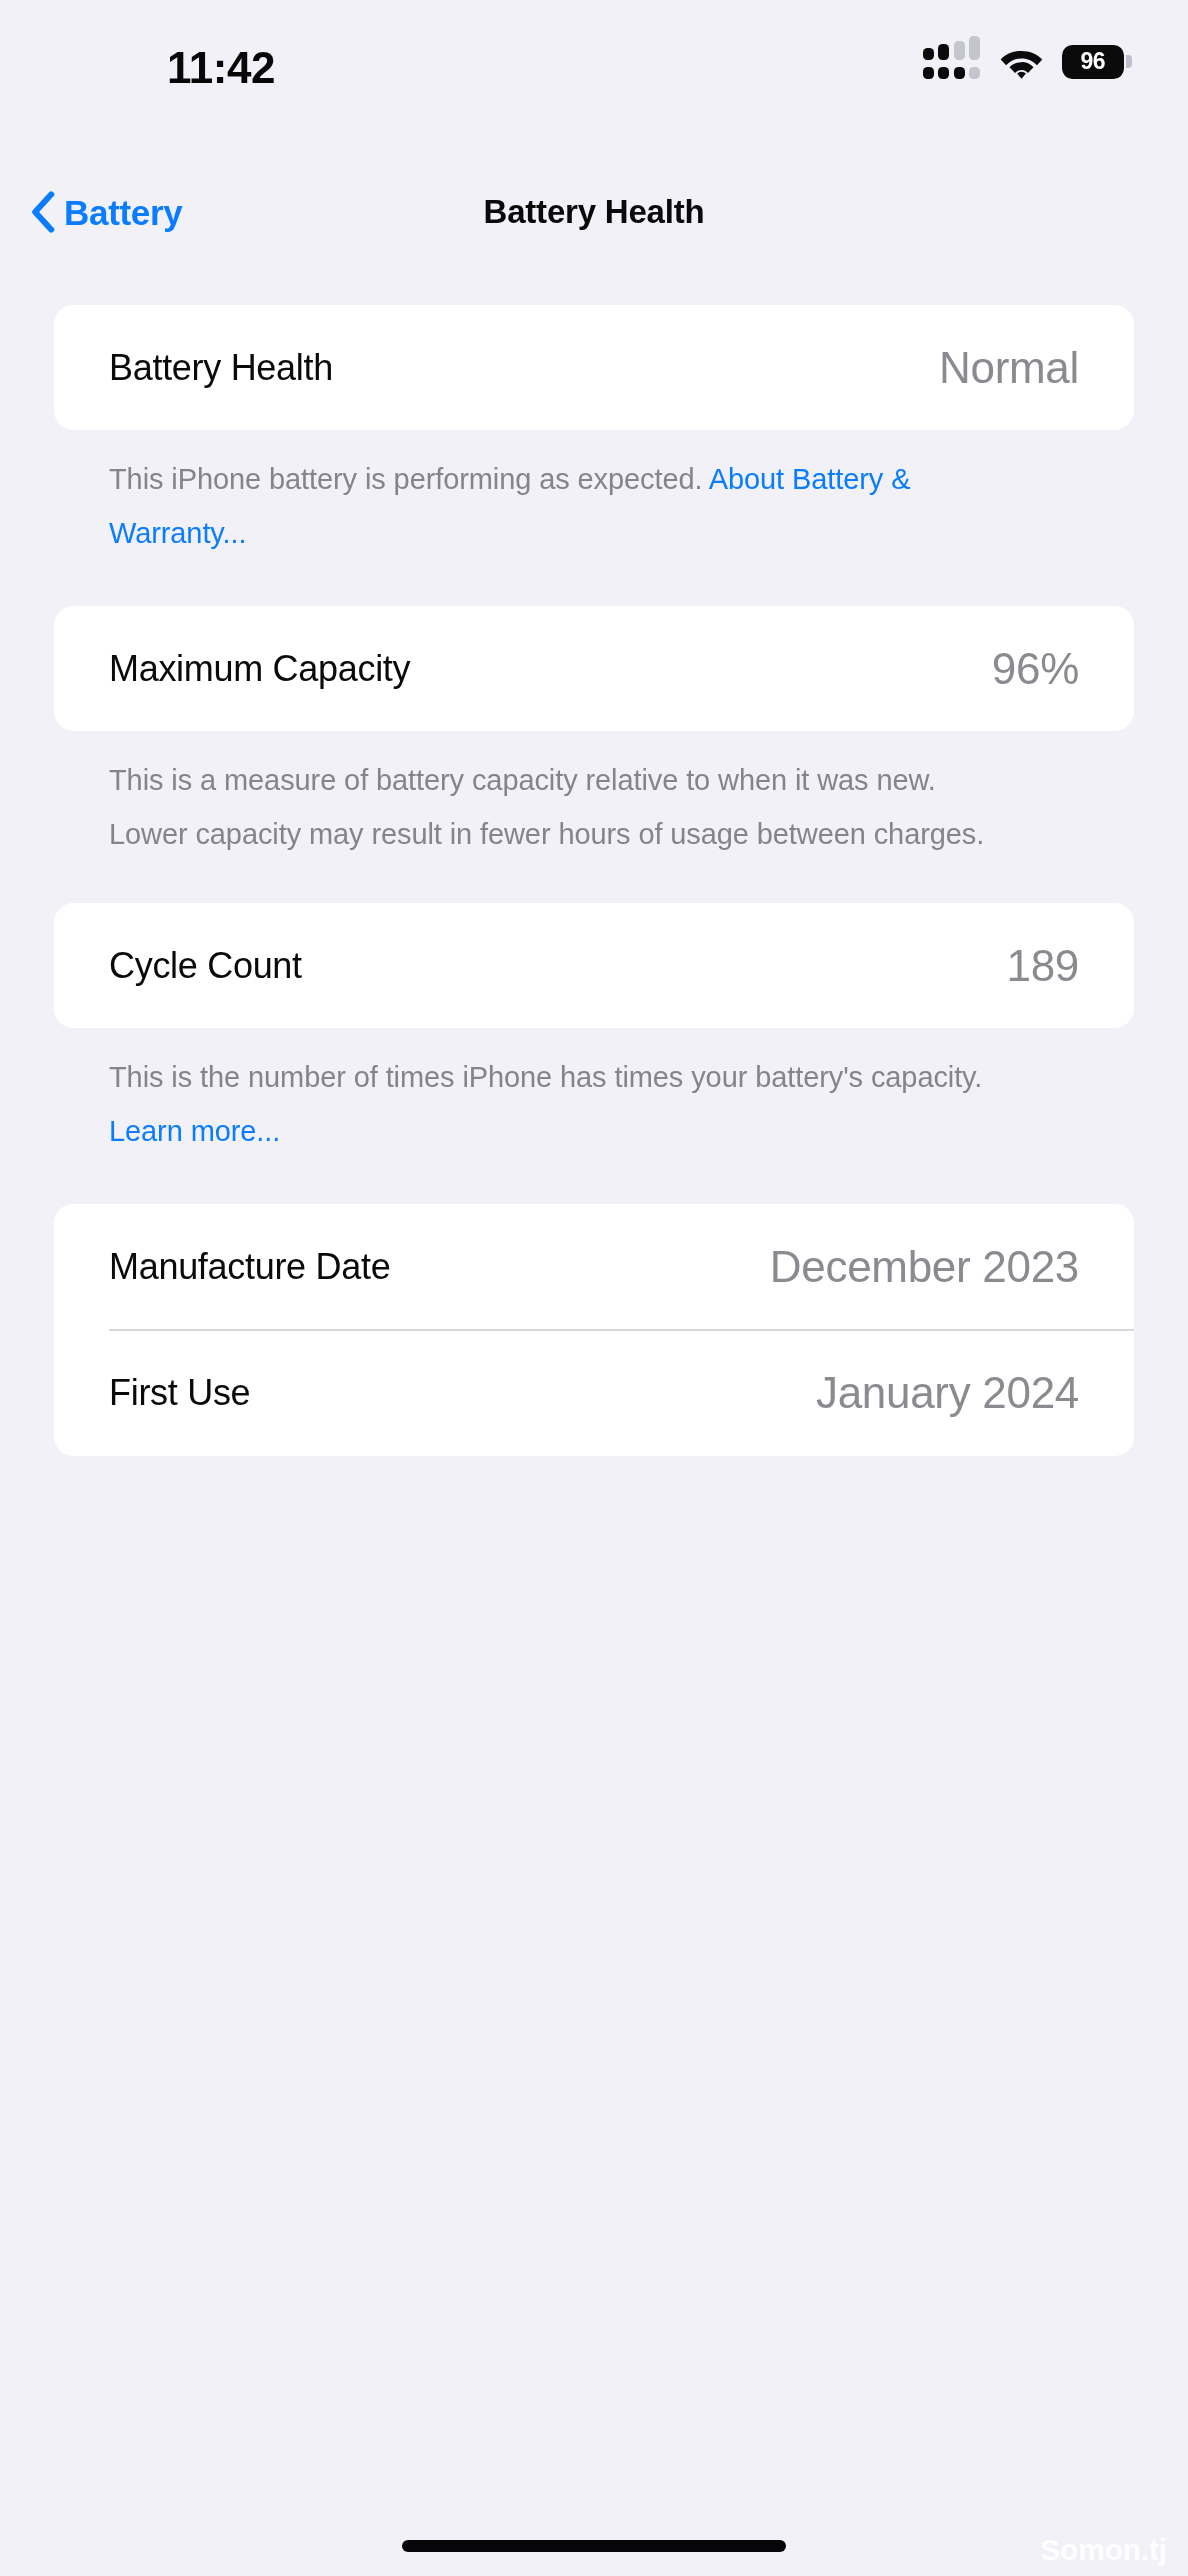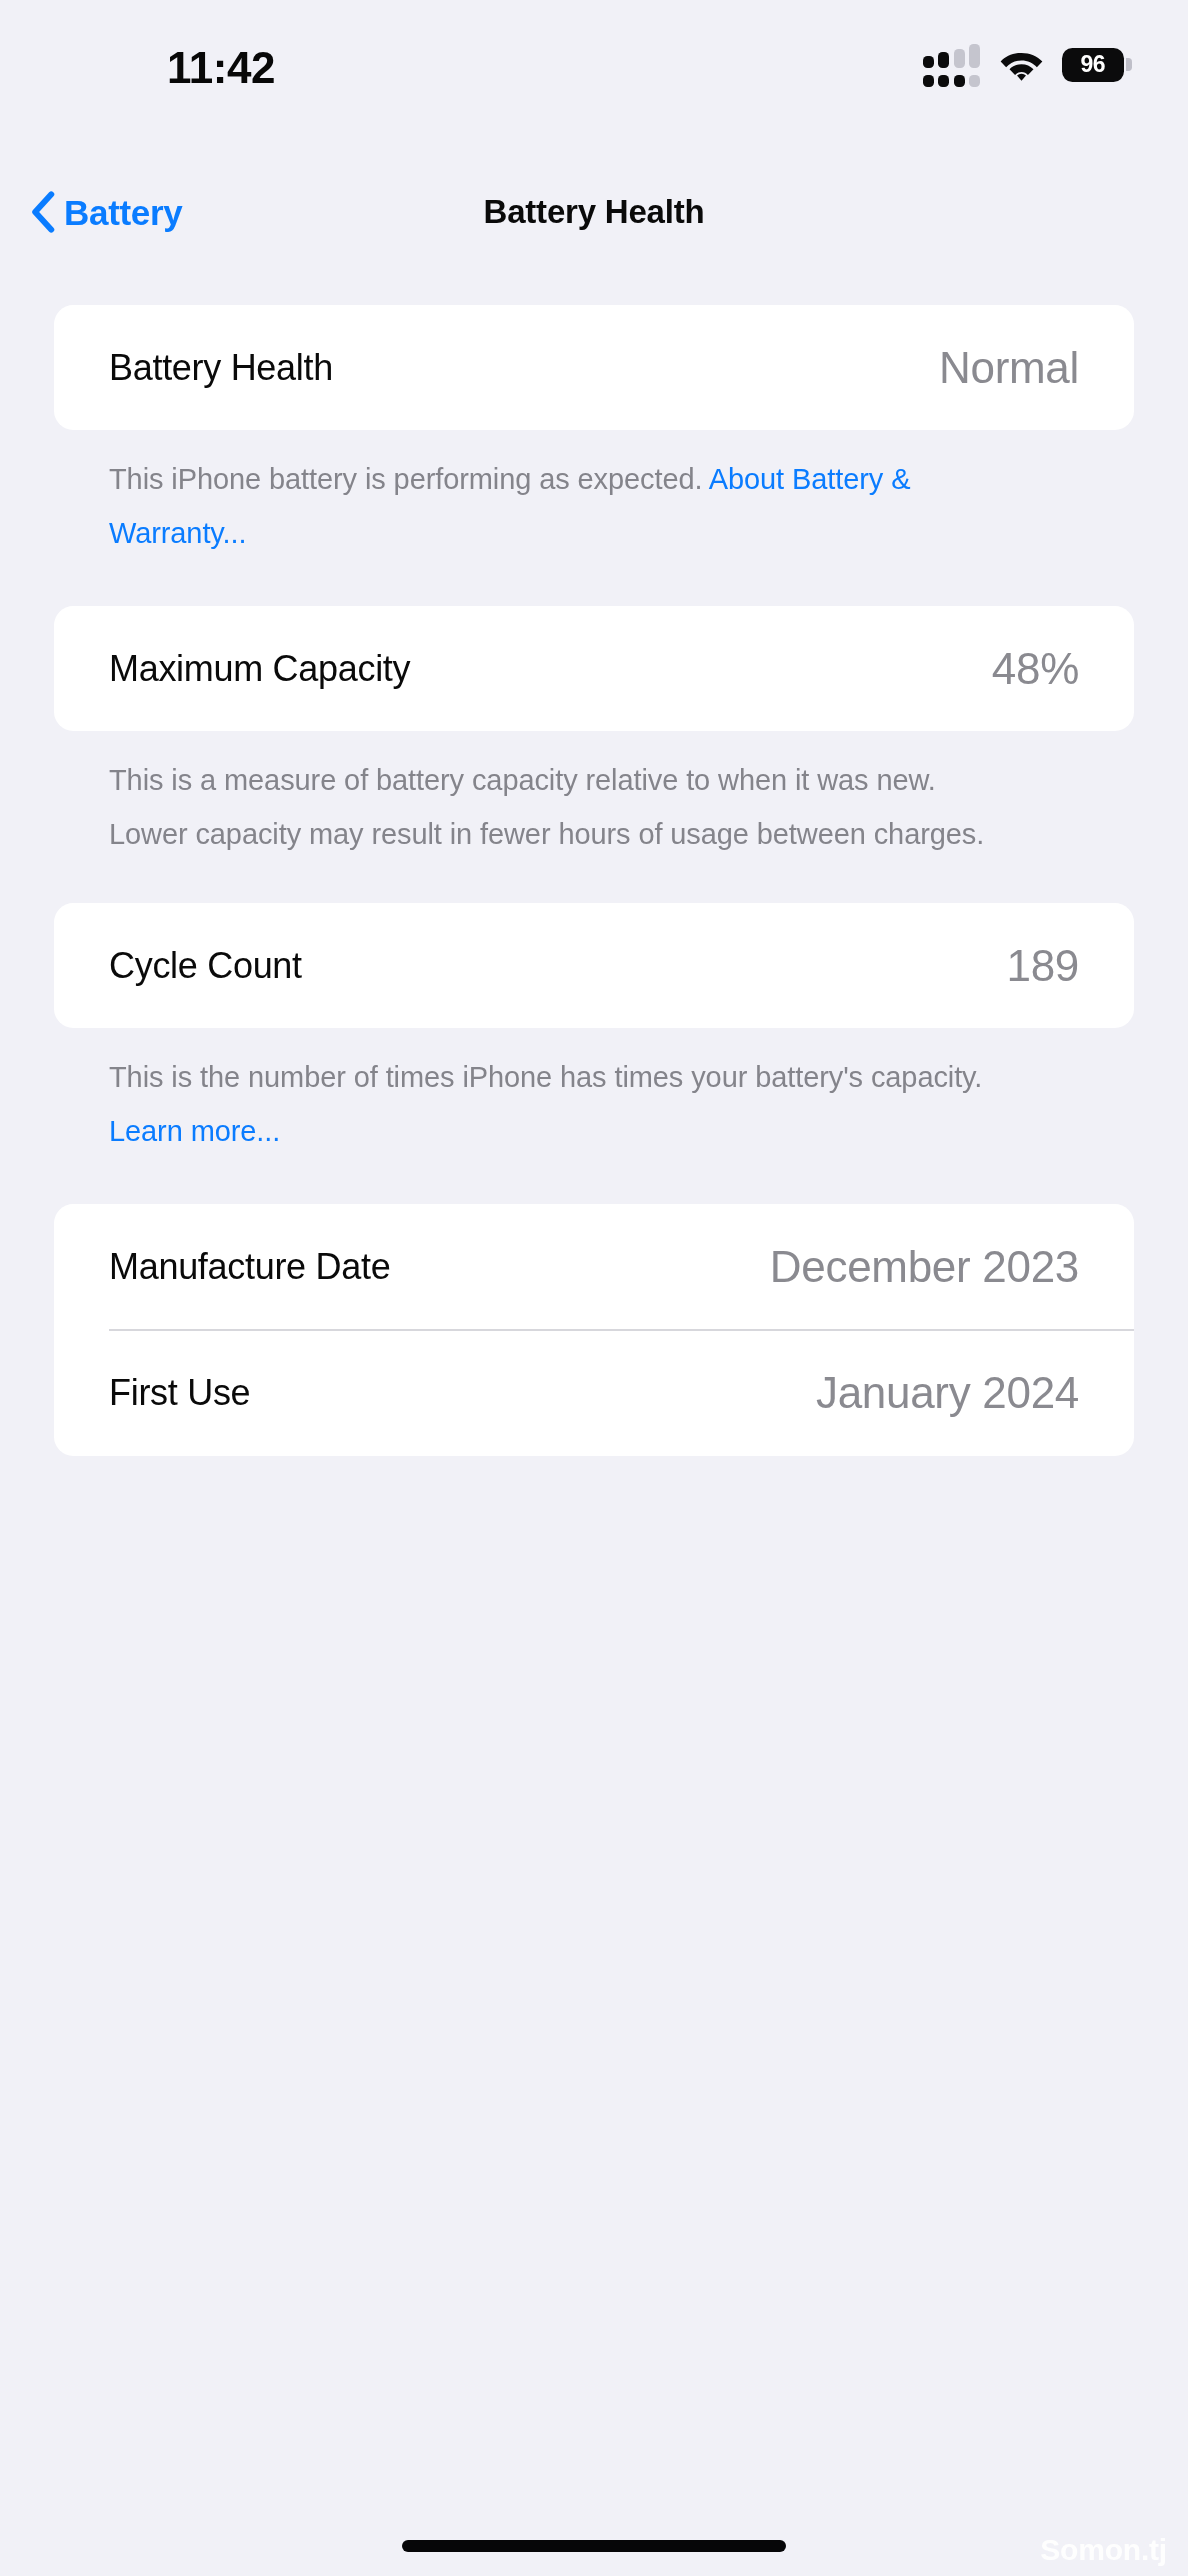--- a/index.html
+++ b/index.html
@@ -31,23 +31,23 @@
     top:46px;
     font-size:44px;
     font-weight:700;
     letter-spacing:-0.4px;
     color:#080808;
     line-height:1;
   }
   .status-right {
     position:absolute;
     right:56px;
-    top:43px;
-    display:flex;
-    align-items:center;
+    top:35px;
+    display:flex;
+    align-items:flex-end;
     gap:18px;
   }
   
   .cellular {
     display:flex;
     flex-direction:column;
     gap:5.2px;
     width:58px;
   }
   .cell-row {
@@ -270,21 +270,21 @@
     </div>
     <div class="footer-text">
       <span>This iPhone battery is performing as expected. </span><span class="footer-link">About Battery &amp; Warranty...</span>
     </div>
 
     <div class="gap-lg"></div>
 
     <div class="card">
       <div class="row">
         <span class="row-label">Maximum Capacity</span>
-        <span class="row-value">48%</span>
+        <span class="row-value">96%</span>
       </div>
     </div>
     <div class="footer-text">This is a measure of battery capacity relative to when it was new. Lower capacity may result in fewer hours of usage between charges.</div>
 
     <div class="gap-sm"></div>
 
     <div class="card">
       <div class="row">
         <span class="row-label">Cycle Count</span>
         <span class="row-value">189</span>

